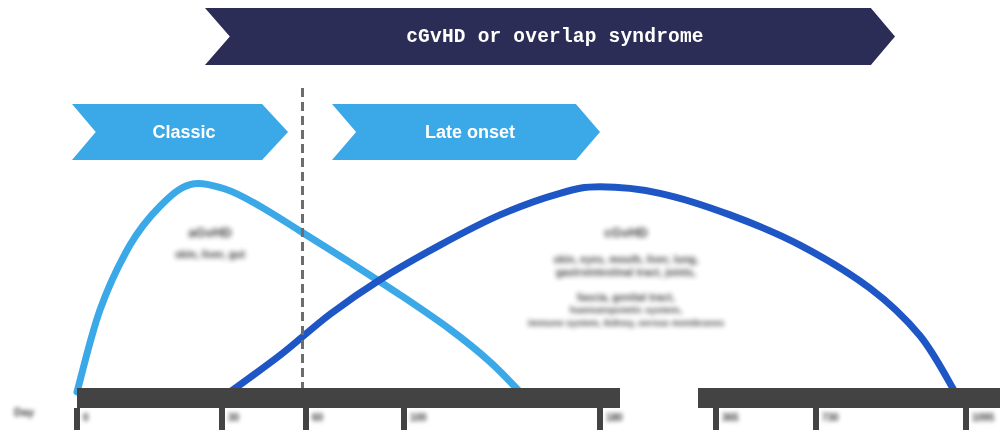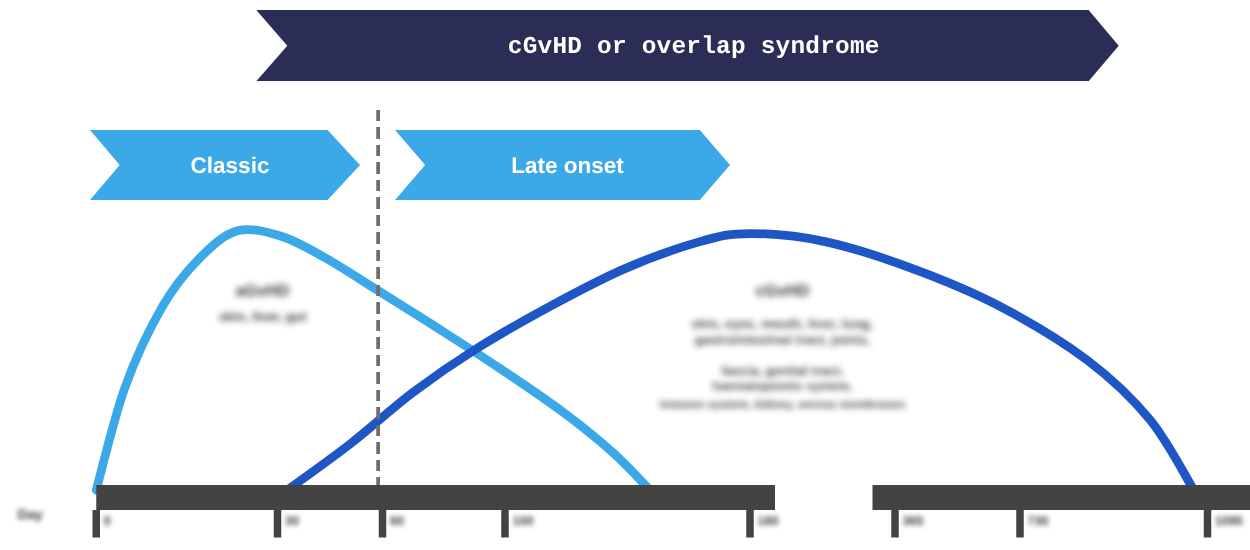--- a/index.html
+++ b/index.html
@@ -49,21 +49,21 @@
     font-size:18px;
     font-weight:bold;
     white-space:nowrap;
     padding-left:8px;
   }
   .chev.classic{
     left:72px; top:104px; width:216px;
     clip-path:polygon(0 0, 88% 0, 100% 50%, 88% 100%, 0 100%, 11% 50%);
   }
   .chev.late{
-    left:316px; top:104px; width:268px;
+    left:332px; top:104px; width:268px;
     clip-path:polygon(0 0, 91% 0, 100% 50%, 91% 100%, 0 100%, 9% 50%);
   }
 
   
   #plot{
     position:absolute;
     left:0; top:0;
     width:1000px; height:440px;
     pointer-events:none;
   }

